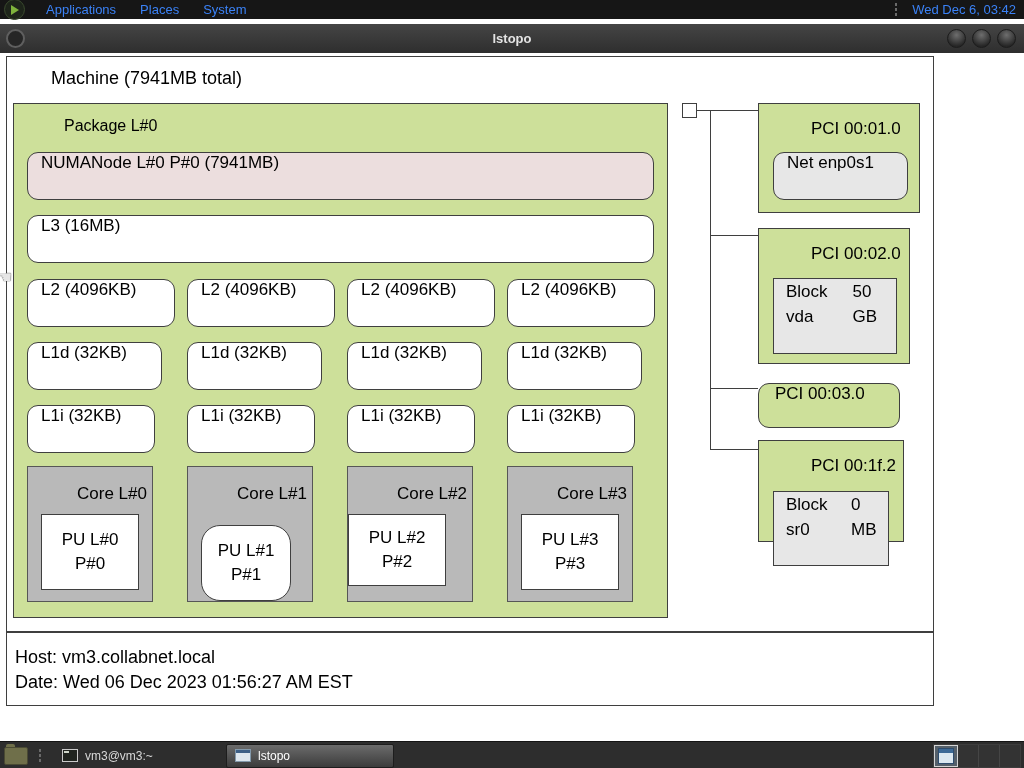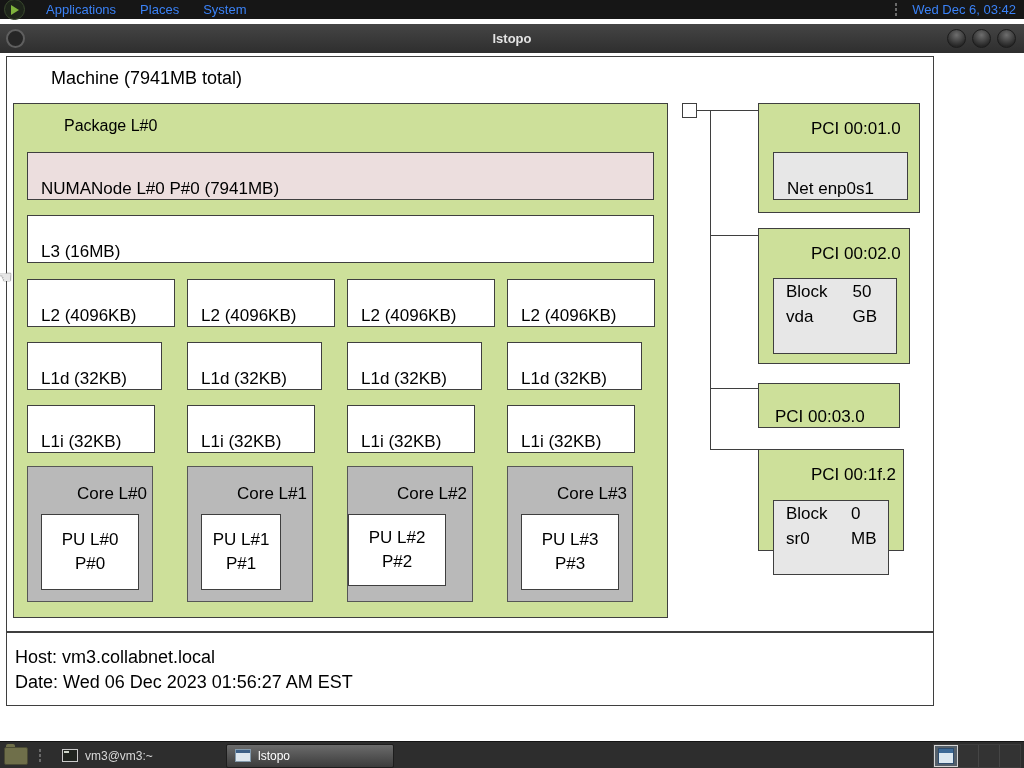--- a/index.html
+++ b/index.html
@@ -31,21 +31,21 @@
   
   .content{position:absolute;left:0;top:53px;width:1024px;height:688px;background:#ffffff;}
   .box{position:absolute;box-sizing:border-box;border:1px solid #3f3f3f;font-size:17px;color:#000;}
   .machine-frame{left:6px;top:56px;width:928px;height:650px;background:#fff;}
   .lbl{position:absolute;white-space:nowrap;margin-left:36px;}
   .green{background:#cde09a;}
   .numa{background:#ecdede;}
   .white{background:#ffffff;}
   .gray{background:#b9b9b9;border-color:#565656;}
   .dev{background:#e7e7e7;}
-  .vcenter{display:flex;align-items:flex-end;padding-left:13px;}
+  .vcenter{display:flex;align-items:flex-start;padding-left:13px;border-radius:11px;}
   .pu{display:flex;flex-direction:column;align-items:center;justify-content:center;line-height:24px;}
   .devlines{display:flex;flex-direction:row;justify-content:center;padding-left:12px;line-height:25px;}
   .line{position:absolute;background:#3f3f3f;}
   .legend-text{position:absolute;font-size:18px;color:#000;white-space:nowrap;}
   .cursor-hand{position:absolute;left:-3px;top:214px;font-size:17px;color:#e6e6e6;
                text-shadow:0 0 1px #555,0 0 1px #555;}
   
   .taskbar{position:absolute;left:0;top:741px;width:1024px;height:27px;background:#2d2d2d;
            border-top:1px solid #141414;display:flex;align-items:center;color:#d8d8d8;font-size:12px;}
   .show-desktop{width:22px;height:16px;margin:0 4px;background:#6f6f4a;border-radius:2px;
@@ -150,21 +150,21 @@
 
     <div class="box gray" style="left:27px;top:413px;width:126px;height:136px;">
       <div class="lbl" style="left:13px;top:17px;">Core L#0</div>
       <div class="box white pu" style="left:13px;top:47px;width:98px;height:76px;">
         <span>PU L#0</span>
         <span>P#0</span>
       </div>
     </div>
     <div class="box gray" style="left:187px;top:413px;width:126px;height:136px;">
       <div class="lbl" style="left:13px;top:17px;">Core L#1</div>
-      <div class="box white pu" style="left:13px;top:47px;width:80px;height:76px;">
+      <div class="box white pu" style="left:13px;top:58px;width:90px;height:76px;border-radius:19px;">
         <span>PU L#1</span>
         <span>P#1</span>
       </div>
     </div>
     <div class="box gray" style="left:347px;top:413px;width:126px;height:136px;">
       <div class="lbl" style="left:13px;top:17px;">Core L#2</div>
       <div class="box white pu" style="left:0;top:47px;width:98px;height:72px;">
         <span>PU L#2</span>
         <span>P#2</span>
       </div>
@@ -196,21 +196,21 @@
       <div class="box dev devlines" style="left:14px;top:49px;width:124px;height:76px;">
         <span>Block vda</span>
         <span>50 GB</span>
       </div>
     </div>
 
     <div class="box green vcenter" style="left:758px;top:330px;width:142px;height:45px;padding-left:16px;">
       <span>PCI 00:03.0</span>
     </div>
 
-    <div class="box green" style="left:758px;top:396px;width:146px;height:102px;">
+    <div class="box green" style="left:758px;top:387px;width:146px;height:102px;">
       <div class="lbl" style="left:16px;top:15px;">PCI 00:1f.2</div>
       <div class="box dev devlines" style="left:14px;top:50px;width:116px;height:75px;">
         <span>Block sr0</span>
         <span>0 MB</span>
       </div>
     </div>
 
     <div class="line" style="left:6px;top:578px;width:928px;height:2px;"></div>
     <div class="legend-text" style="left:15px;top:594px;">Host: vm3.collabnet.local</div>
     <div class="legend-text" style="left:15px;top:619px;">Date: Wed 06 Dec 2023 01:56:27 AM EST</div>

